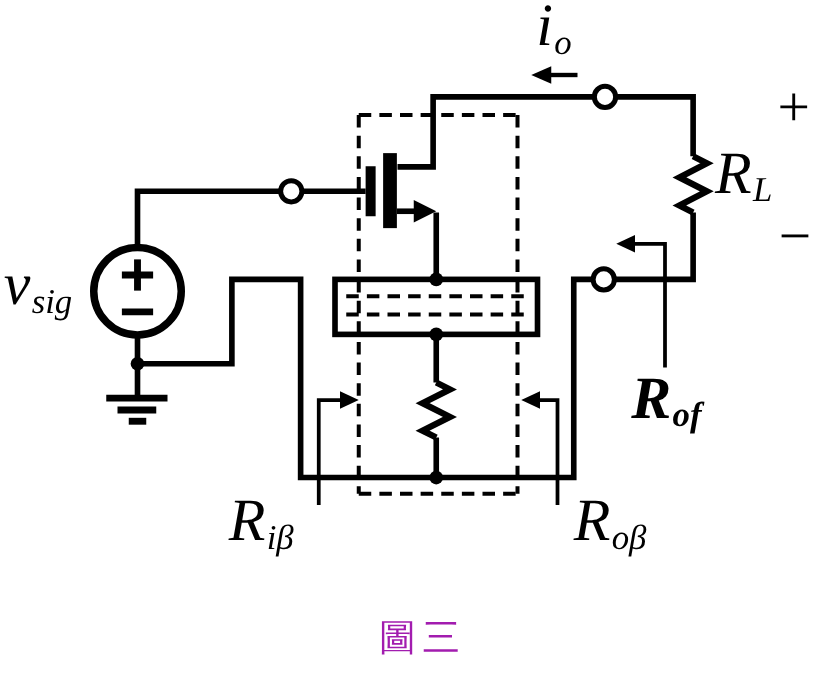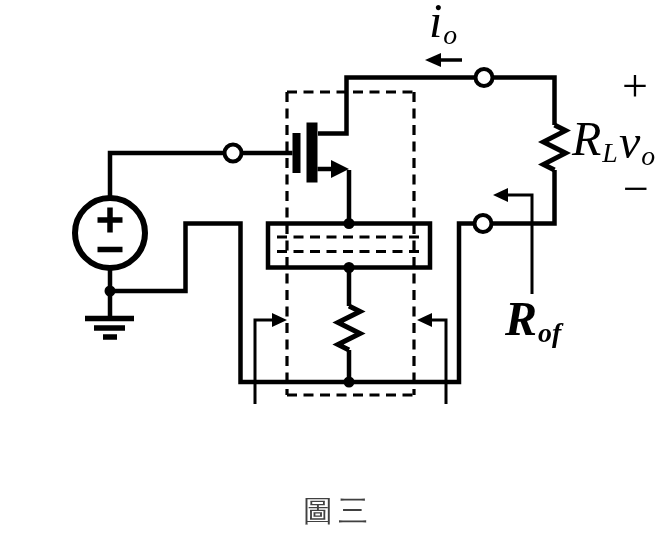--- a/index.html
+++ b/index.html
@@ -34,21 +34,21 @@
     line-height: 1;
     color: #000;
   }
   .caption {
     position: absolute;
     font-family: "Liberation Serif", serif;
     font-style: normal;
     font-size: 30px;
     line-height: 1.1;
     letter-spacing: 5px;
-    color: #404040;
+    color: #a21caf;
   }
 </style>
 </head>
 <body>
 
 <div class="stage">
 
   <svg width="667" height="548" viewBox="0 0 667 548">
     <g stroke="#000000" fill="none" stroke-width="4.5">
 
@@ -128,31 +128,33 @@
       </g>
 
       <g fill="#ffffff" stroke-width="4">
         <circle cx="233" cy="153" r="8.5"></circle>
         <circle cx="484" cy="77.5" r="8.5"></circle>
         <circle cx="483" cy="223.5" r="8.5"></circle>
       </g>
     </g>
   </svg>
 
+  <div class="lbl" style="left:3px; top:204px;"><span>v</span><span class="sub">sig</span></div>
 
   <div class="lbl" style="left:429px; top:-3px;"><span>i</span><span class="sub">o</span></div>
 
   <div class="lbl" style="left:572px; top:115px;text-align:right;"><span>R</span><span class="sub">L</span></div>
 
   <div class="sign" style="left:622px; top:63px;">+</div>
 
-  <div class="lbl" style="left:619px; top:118px;"><span>v</span><span class="sub">o</span></div>
 
   <div class="sign" style="left:623px; top:166px;">−</div>
 
 
   <div class="lbl" style="left:505px; top:295px;font-weight:bold;"><span>R</span><span class="sub">of</span></div>
 
+  <div class="lbl" style="left:183px; top:393px;"><span>R</span><span class="sub">iβ</span></div>
 
+  <div class="lbl" style="left:459px; top:393px;"><span>R</span><span class="sub">oβ</span></div>
 
   <div class="caption" style="left:303px; top:494px;">圖三</div>
 
 </div>
 
 </body></html>

